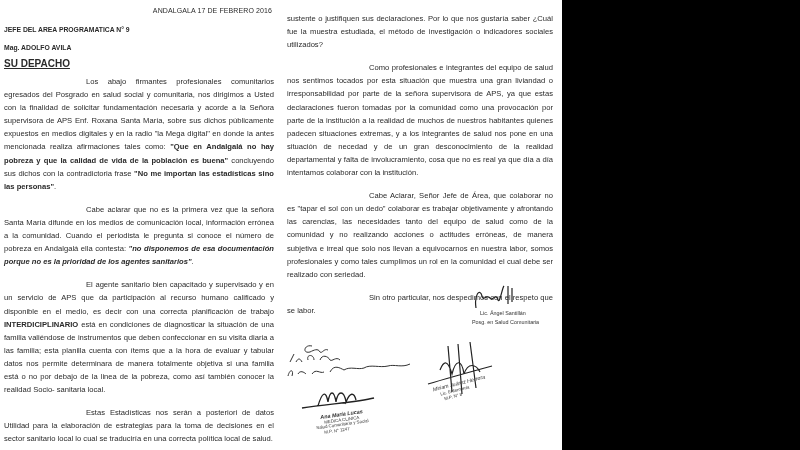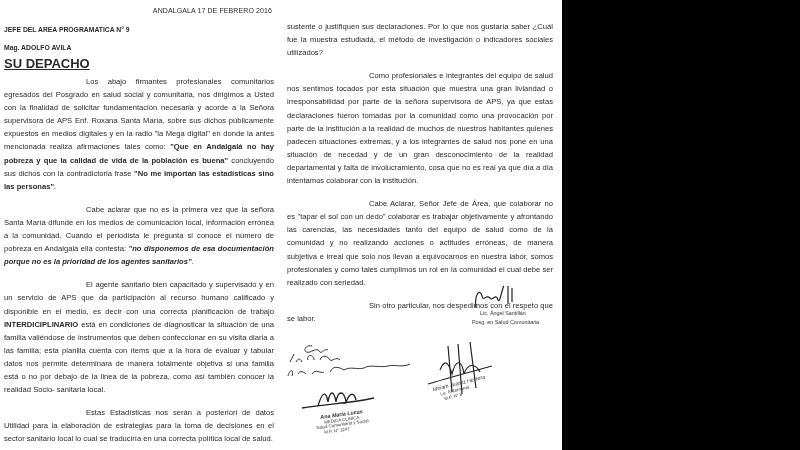--- a/index.html
+++ b/index.html
@@ -18,21 +18,21 @@
   }
   .col {
     position: absolute; top: 0;
     font-size: 7.6px; line-height: 13.1px;
     text-align: justify;
   }
   .col-left { left: 4px; width: 270px; }
   .col-right { left: 287px; width: 266px; top: 4px; }
   .date { text-align: right; font-size: 7px; margin-top: 4px; height: 13px; padding-right: 2px; letter-spacing: 0.1px; }
   .hdr { font-size: 6.8px; font-weight: bold; margin-top: 6px; height: 12px; }
-  .sub { text-decoration: underline; font-weight: bold; font-size: 13px; margin-top: 4px; height: 14px; }
+  .sub { text-decoration: underline; font-weight: bold; font-size: 10px; margin-top: 4px; height: 14px; }
   .para { margin: 0 0 10px 0; }
   .indent { text-indent: 82px; }
   .b { font-weight: bold; }
   .bi { font-weight: bold; font-style: italic; }
   .sig { position: absolute; }
   .sig svg { display: block; }
   .sig-text { font-size: 5.4px; color: #333; white-space: nowrap; }
 </style>
 </head>
 <body>
@@ -49,21 +49,21 @@
 
     <p class="para indent"><span>Cabe aclarar que no es la primera vez que la señora Santa María difunde en los medios de comunicación local,  información errónea  a la comunidad.  Cuando el periodista le pregunta si conoce el número de pobreza en Andalgalá ella contesta: </span><span class="bi">"no disponemos de esa documentación porque no es la prioridad de los agentes sanitarios"</span><span>.</span></p>
 
     <p class="para indent"><span>El agente sanitario bien capacitado y supervisado y en  un servicio de APS que da participación al recurso humano calificado y disponible en el medio, es decir   con una correcta planificación de trabajo </span><span class="b">INTERDICIPLINARIO</span><span>  está en condiciones de diagnosticar la situación de una familia valiéndose de instrumentos que deben confeccionar en su visita diaria a las familia; esta planilla cuenta con ítems que a la hora de evaluar y tabular datos  nos permite determinara de manera  totalmente objetiva   si una familia está o no por debajo de la linea de la pobreza, como así también conocer la realidad  Socio- sanitaria local.</span></p>
 
     <p class="para indent">Estas Estadísticas nos  serán a posteriori de datos Utilidad para la elaboración de estrategias para la toma de decisiones en el sector sanitario local lo cual se traduciría  en una correcta política local de salud.</p>
 
   </div>
 
   <div class="col col-right">
-    <p class="para" style="margin-top:16px">sustente o justifiquen sus declaraciones.  Por lo que nos gustaría saber  ¿Cuál fue la muestra estudiada,  el método de investigación  o indicadores sociales utilizados?</p>
+    <p class="para" style="margin-top:8px">sustente o justifiquen sus declaraciones.  Por lo que nos gustaría saber  ¿Cuál fue la muestra estudiada,  el método de investigación  o indicadores sociales utilizados?</p>
     <p class="para indent">Como profesionales e integrantes del equipo de salud nos sentimos tocados por esta situación que muestra  una gran liviandad o irresponsabilidad por parte de la señora supervisora de APS, ya que estas declaraciones fueron tomadas por la comunidad como una provocación por parte de la institución a la realidad de muchos de nuestros habitantes quienes padecen situaciones extremas, y a los integrantes de salud nos pone en una situación de necedad y de  un gran desconocimiento de la  realidad departamental  y falta de involucramiento, cosa que no es real ya que día a día intentamos colaborar con la institución.</p>
     <p class="para indent">Cabe Aclarar, Señor Jefe de Área,  que  colaborar no es "tapar el sol con un dedo" colaborar es trabajar objetivamente y afrontando las carencias, las necesidades tanto del equipo de salud como de la comunidad y no realizando acciones o actitudes erróneas, de manera subjetiva e irreal que solo nos llevan  a equivocarnos en nuestra labor, somos profesionales y como tales cumplimos un rol en la comunidad el cual debe ser realizado con seriedad.</p>
     <p class="para indent">Sin otro particular, nos despedimos con el respeto que se labor.</p>
   </div>
 
   <div class="sig" style="left:468px; top:282px;">
     <svg width="80" height="30" viewBox="0 0 80 30">
       <path d="M8 26 C6 12, 12 6, 14 14 C15 20, 18 12, 22 16 C24 20, 28 10, 30 18 C32 22, 34 6, 36 4 M40 4 L40 22 M44 6 L44 20" stroke="#222" stroke-width="1.2" fill="none"></path>
     </svg>
     <div class="sig-text" style="margin-left:12px;margin-top:-2px">Lic. Ángel Santillán</div>

